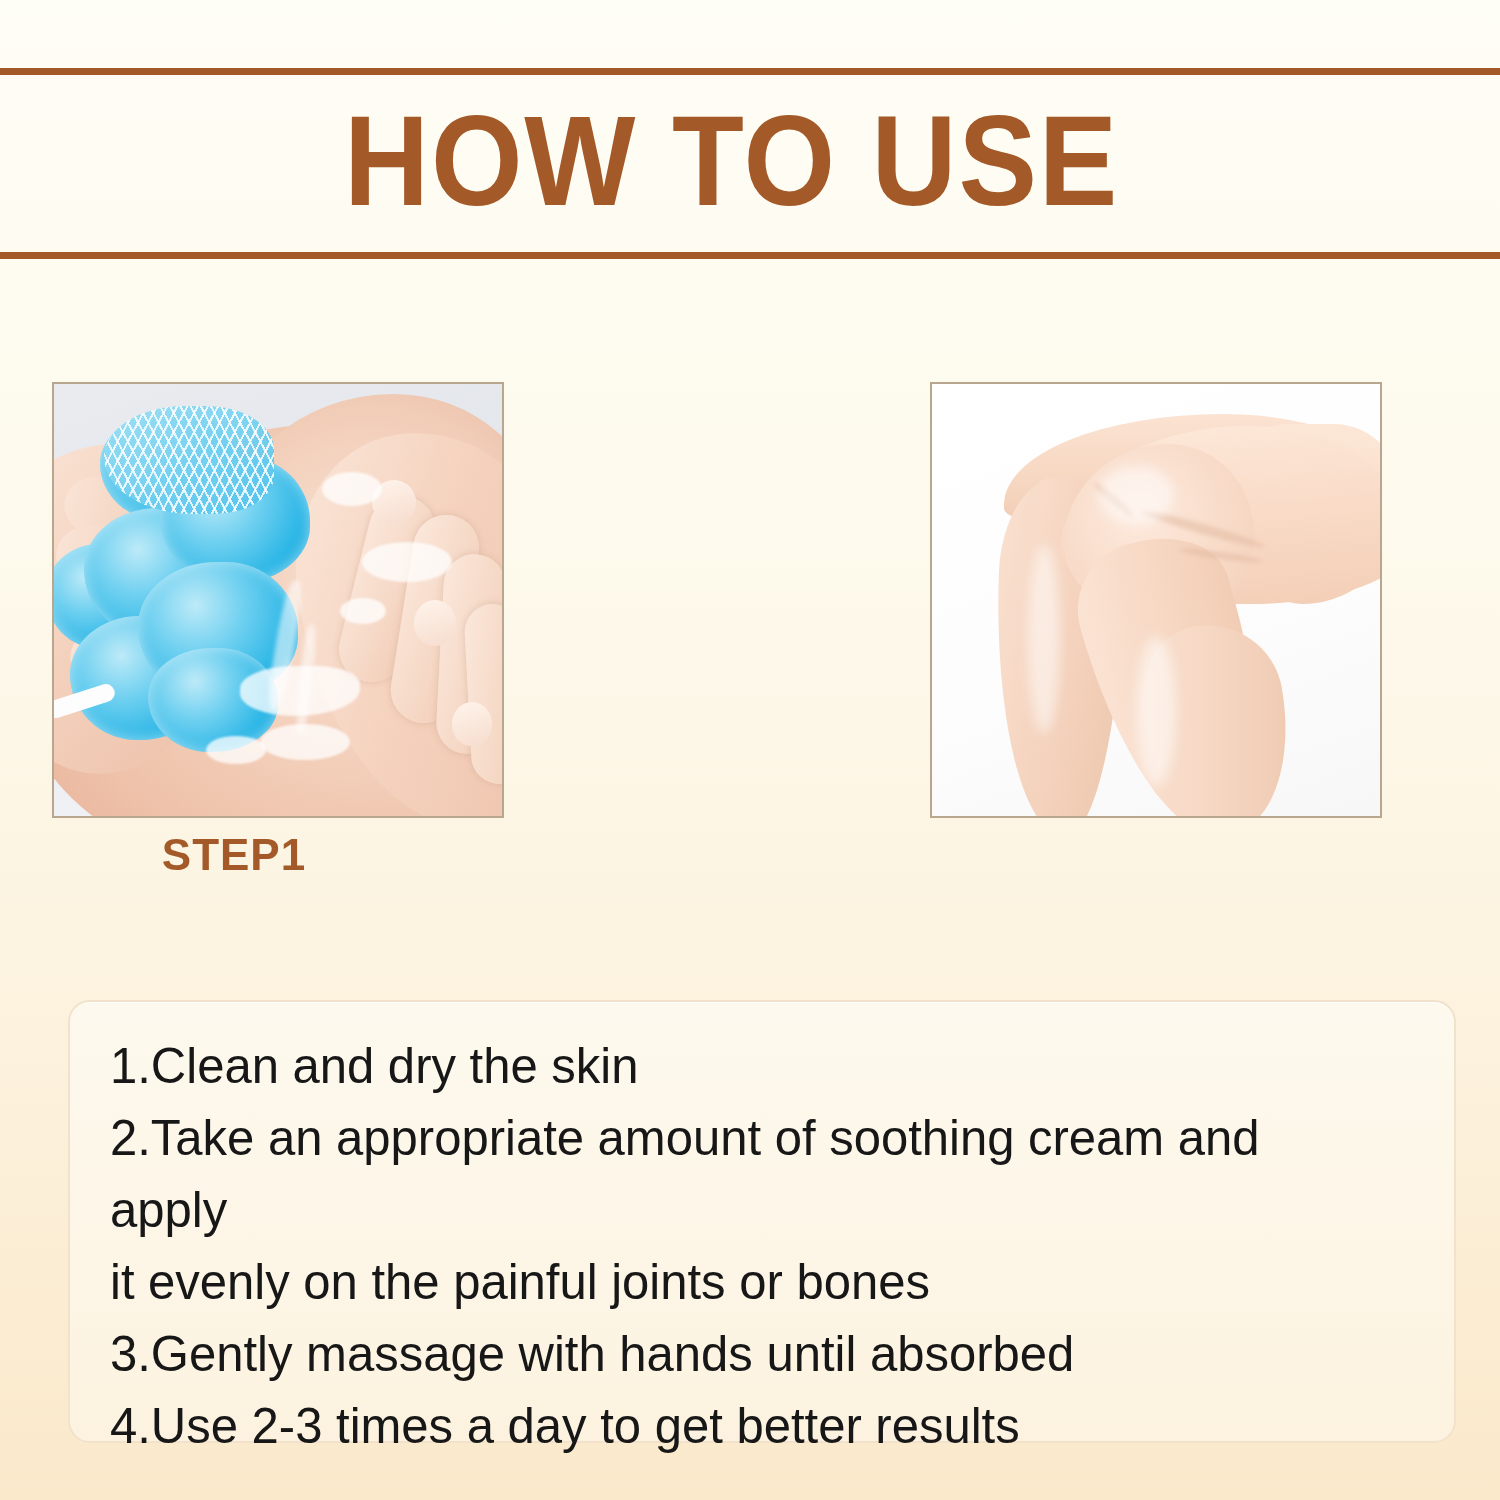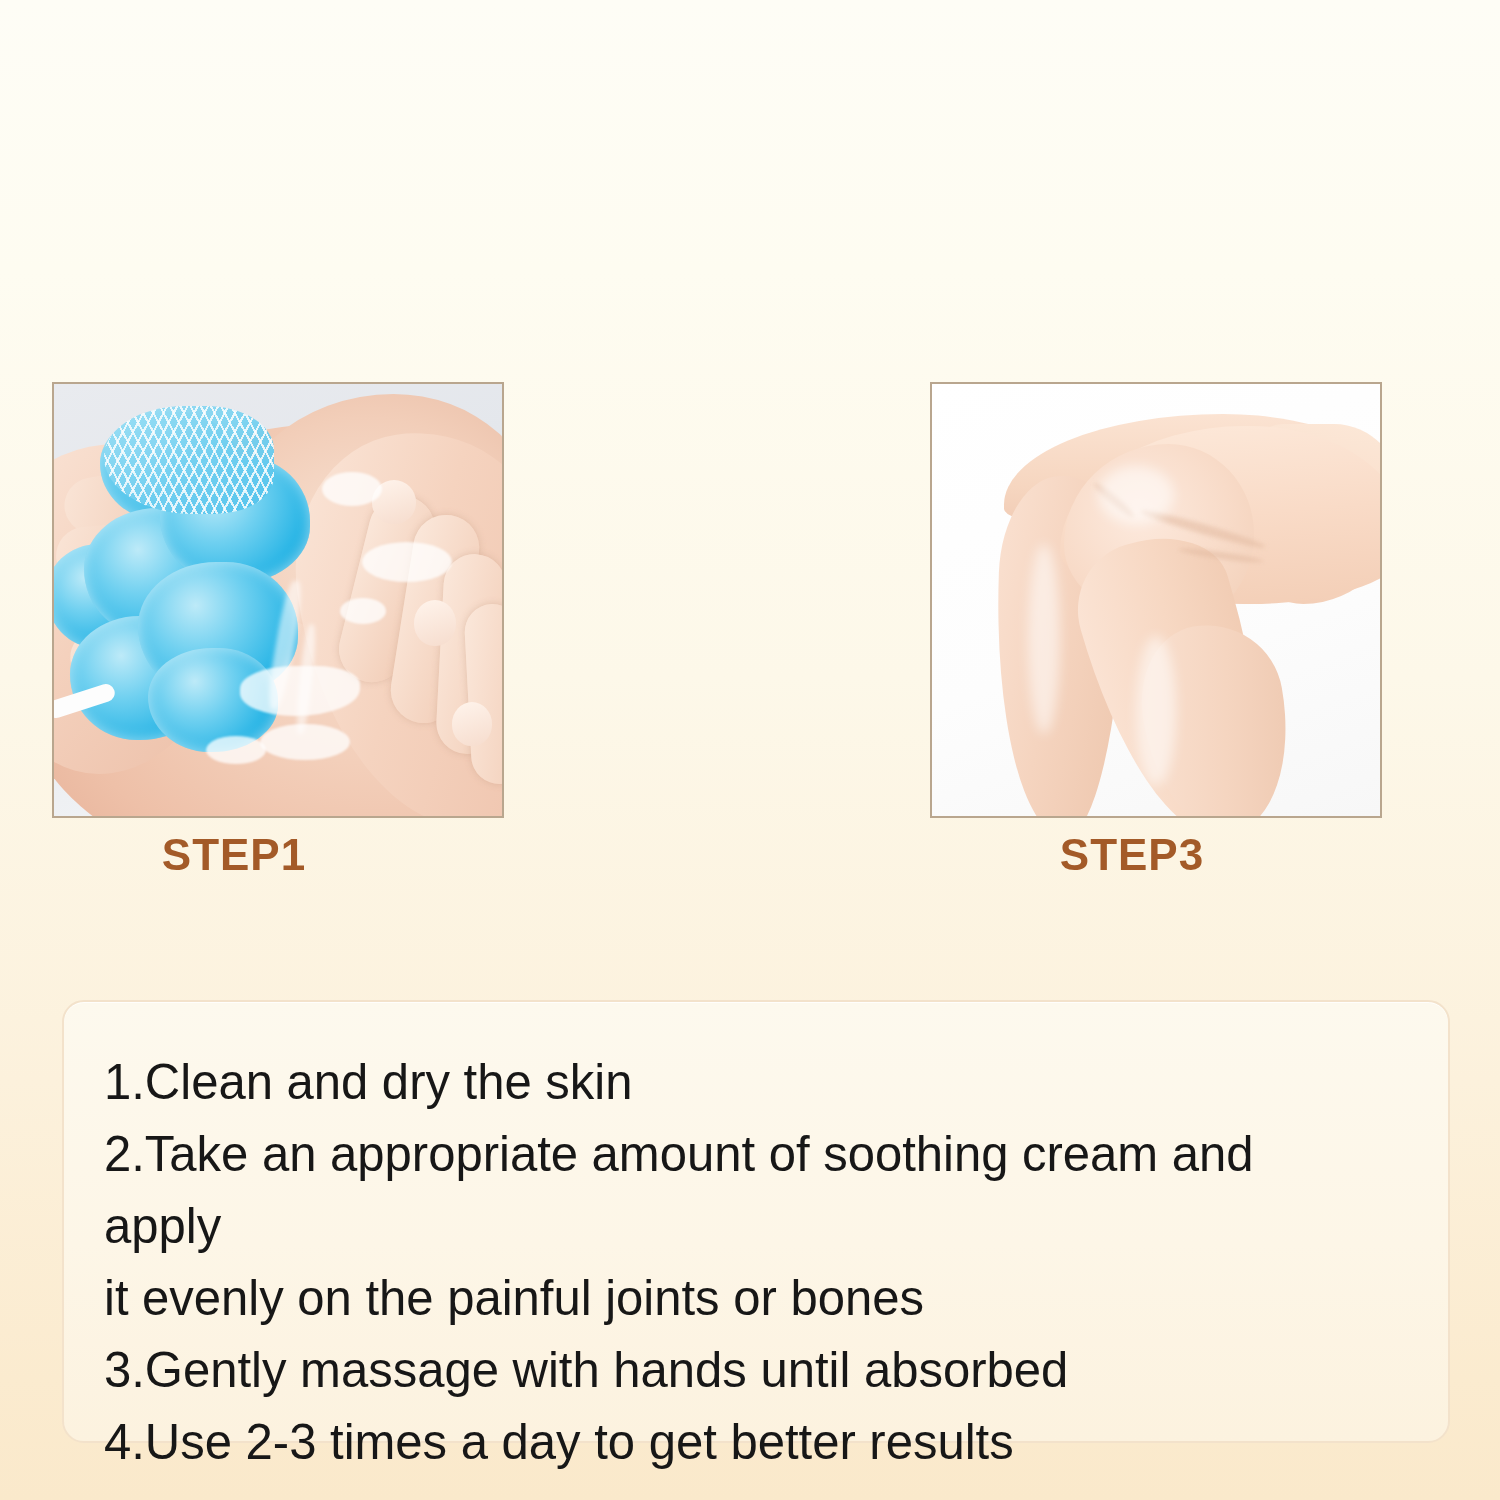--- a/index.html
+++ b/index.html
@@ -365,30 +365,30 @@
     filter: blur(6px);
     border-radius: 50%;
   }
   .h1 { left: 166px; top: 82px;  width: 76px;  height: 58px; }
   .h2 { left: 204px; top: 252px; width: 40px;  height: 150px; }
   .h3 { left: 96px;  top: 160px; width: 32px;  height: 190px; }
 
   
   .panel {
     position: absolute;
-    left: 62px;
+    left: 68px;
     top: 1000px;
     width: 1388px;
     height: 443px;
     box-sizing: border-box;
     border: 2px solid #F3E2CB;
     border-radius: 22px;
     background: linear-gradient(to bottom, #FDF9EE 0%, #FDF6E7 55%, #FCF2DF 100%);
     box-shadow: 0 1px 0 rgba(255,255,255,0.8) inset;
-    padding: 44px 40px 0 40px;
+    padding: 28px 40px 0 40px;
   }
   .instructions {
     list-style: none;
     margin: 0;
     padding: 0;
     color: #171717;
   }
   .instructions li {
     font-family: "Liberation Sans Narrow", "Liberation Sans", sans-serif;
     font-size: 50px;
@@ -397,20 +397,25 @@
     transform: scaleX(0.98);
     transform-origin: left center;
     white-space: pre-wrap;
   }
 </style>
 </head>
 <body>
 
 <div class="page">
 
+  <div class="header">
+    <div class="rule rule-top"></div>
+    <div class="title">HOW TO USE</div>
+    <div class="rule rule-bottom"></div>
+  </div>
 
   <div class="steps">
 
     <div class="step">
       <div class="photo">
         <div class="p1-bg"></div>
         <div class="p1-body"></div>
         <div class="p1-shoulder"></div>
         <div class="p1-hand-r"></div>
         <div class="p1-finger p1-f1"></div>
@@ -459,21 +464,20 @@
         <div class="p3-knee"></div>
         <div class="p3-shin-front"></div>
         <div class="p3-calf"></div>
         <div class="p3-crease c1"></div>
         <div class="p3-crease c2"></div>
         <div class="p3-crease c3"></div>
         <div class="p3-hi h1"></div>
         <div class="p3-hi h2"></div>
         <div class="p3-hi h3"></div>
       </div>
-      <div class="step-label">STEP3</div>
     </div>
 
   </div>
 
   <div class="panel">
     <ul class="instructions">
       <li>1.Clean and dry the skin</li>
       <li>2.Take an appropriate amount of soothing cream and apply</li>
       <li>it evenly on the painful joints or bones</li>
       <li>3.Gently massage with hands until absorbed</li>

